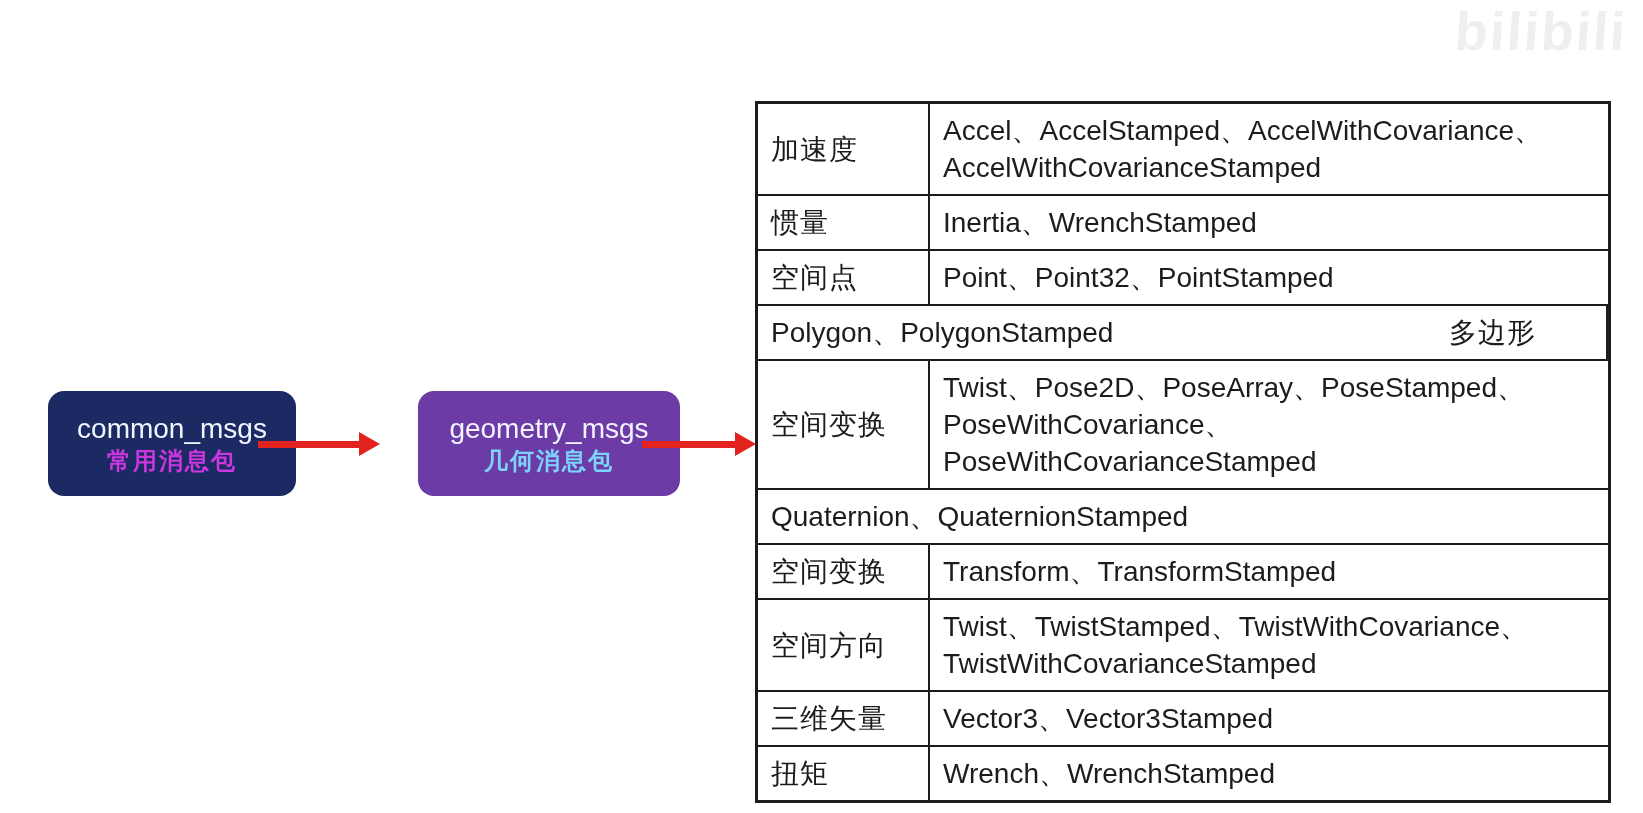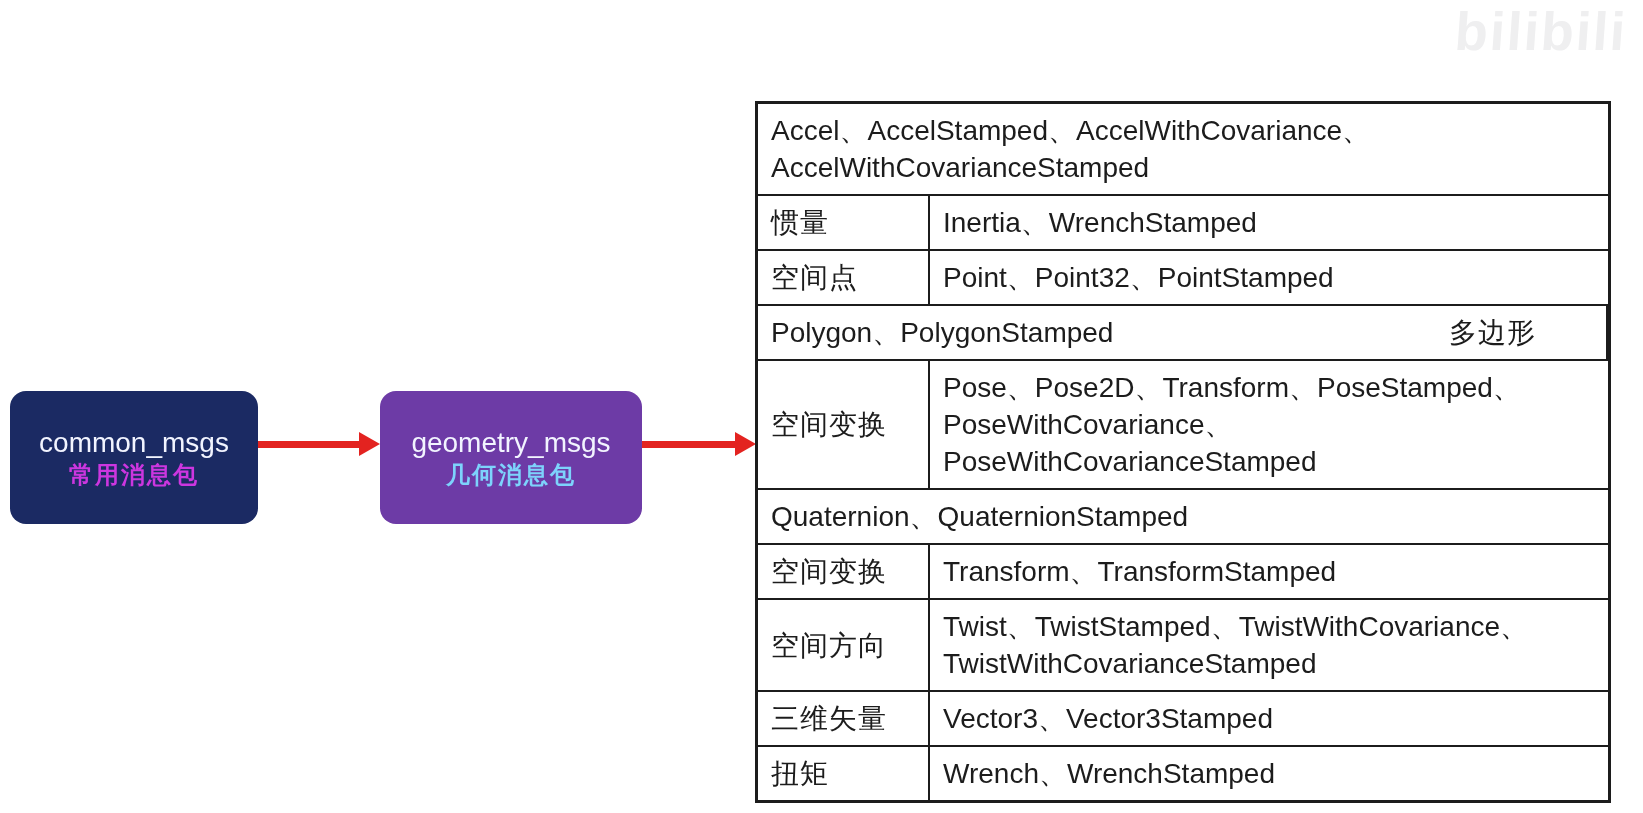--- a/index.html
+++ b/index.html
@@ -27,27 +27,28 @@
     color: #efeff0;
     transform: skewX(-4deg);
     white-space: nowrap;
     user-select: none;
   }
 
   
   .node {
     position: absolute;
     top: 391px;
-    height: 133px;
+    height: 105px;
     border-radius: 16px;
     display: flex;
     flex-direction: column;
     align-items: center;
     justify-content: center;
     line-height: 1.25;
+    margin-left: 38px;
   }
   .node-common {
     left: 10px;
     width: 248px;
     background: #1b2a63;
   }
   .node-geometry {
     left: 380px;
     width: 262px;
     background: #6d3ba6;
@@ -144,20 +145,21 @@
   </div>
 
   <div class="arrow arrow-2">
     <div class="shaft"></div>
     <div class="head"></div>
   </div>
 
   <div class="msg-table">
 
     <div class="trow">
+      <div class="tcell label">加速度</div>
       <div class="tcell types">Accel、AccelStamped、AccelWithCovariance、
 AccelWithCovarianceStamped</div>
     </div>
 
     <div class="trow">
       <div class="tcell label">惯量</div>
       <div class="tcell types">Inertia、WrenchStamped</div>
     </div>
 
     <div class="trow">
@@ -165,21 +167,21 @@
       <div class="tcell types">Point、Point32、PointStamped</div>
     </div>
 
     <div class="trow">
       <div class="tcell types">Polygon、PolygonStamped</div>
       <div class="tcell label">多边形</div>
     </div>
 
     <div class="trow">
       <div class="tcell label">空间变换</div>
-      <div class="tcell types">Pose、Pose2D、Transform、PoseStamped、
+      <div class="tcell types">Twist、Pose2D、PoseArray、PoseStamped、
 PoseWithCovariance、
 PoseWithCovarianceStamped</div>
     </div>
 
     <div class="trow">
       <div class="tcell types">Quaternion、QuaternionStamped</div>
     </div>
 
     <div class="trow">
       <div class="tcell label">空间变换</div>

